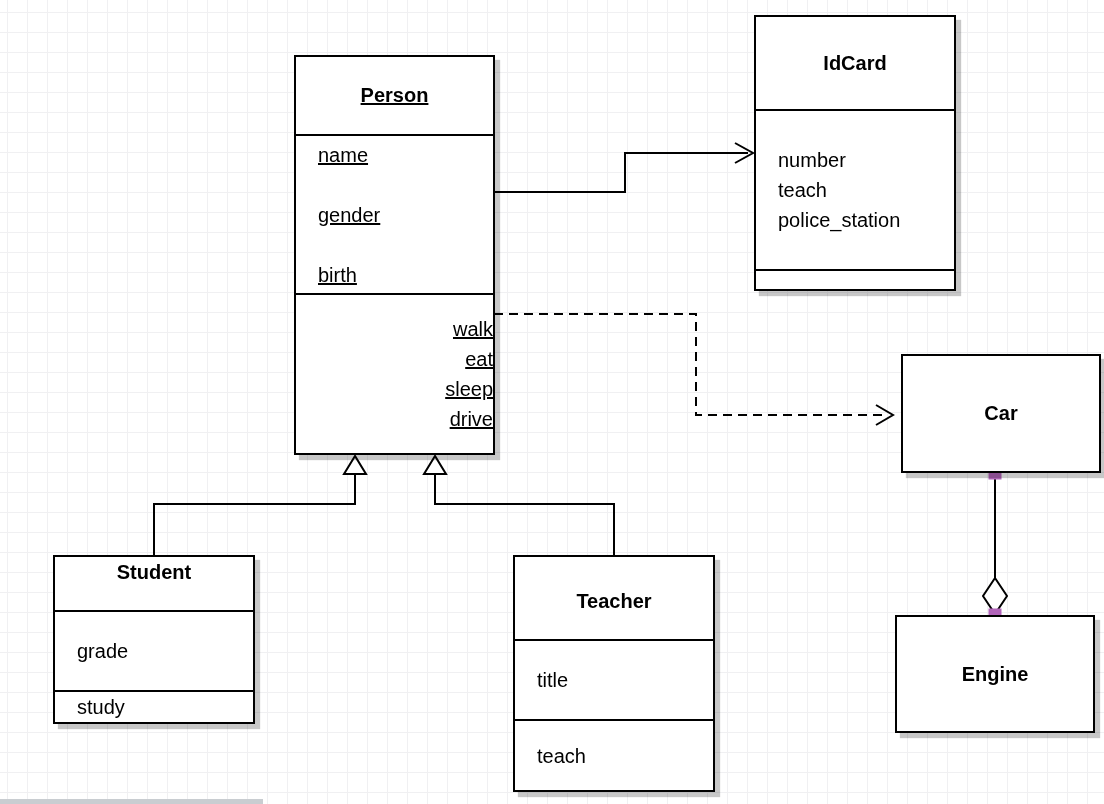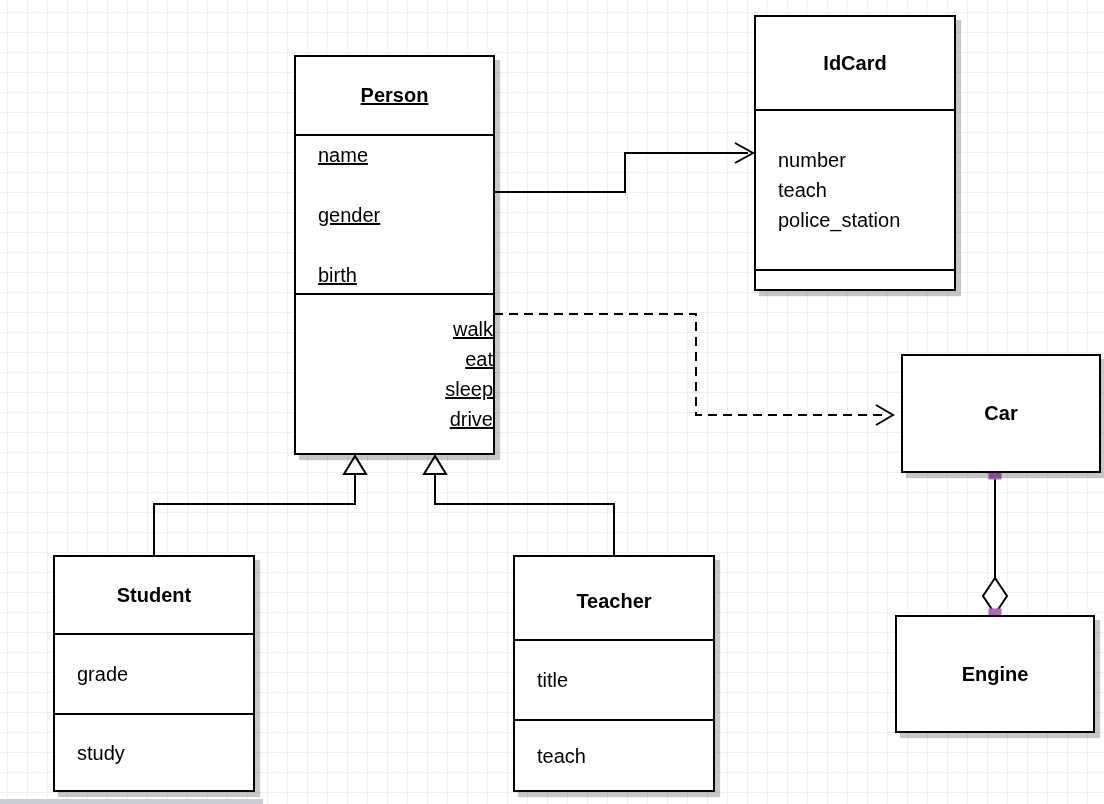--- a/index.html
+++ b/index.html
@@ -114,21 +114,21 @@
   </div>
 
   <div class="uml-class" style="left:895px; top:354px; width:200px; height:119px;margin-left:6px;">
     <div class="uml-title" style="flex:1 1 auto;">Car</div>
   </div>
 
   <div class="uml-class" style="left:895px; top:615px; width:200px; height:118px;">
     <div class="uml-title" style="flex:1 1 auto;">Engine</div>
   </div>
 
-  <div class="uml-class" style="left:53px; top:555px; width:202px; height:237px;justify-content:flex-end;">
+  <div class="uml-class" style="left:53px; top:555px; width:202px; height:169px;justify-content:flex-end;">
     <div class="uml-title" style="height:76px;">Student</div>
     <div class="uml-section" style="height:80px;">
       <div class="uml-member">grade</div>
     </div>
     <div class="uml-section" style="flex:1 1 auto;">
       <div class="uml-member">study</div>
     </div>
   </div>
 
   <div class="uml-class" style="left:513px; top:555px; width:202px; height:237px;">

